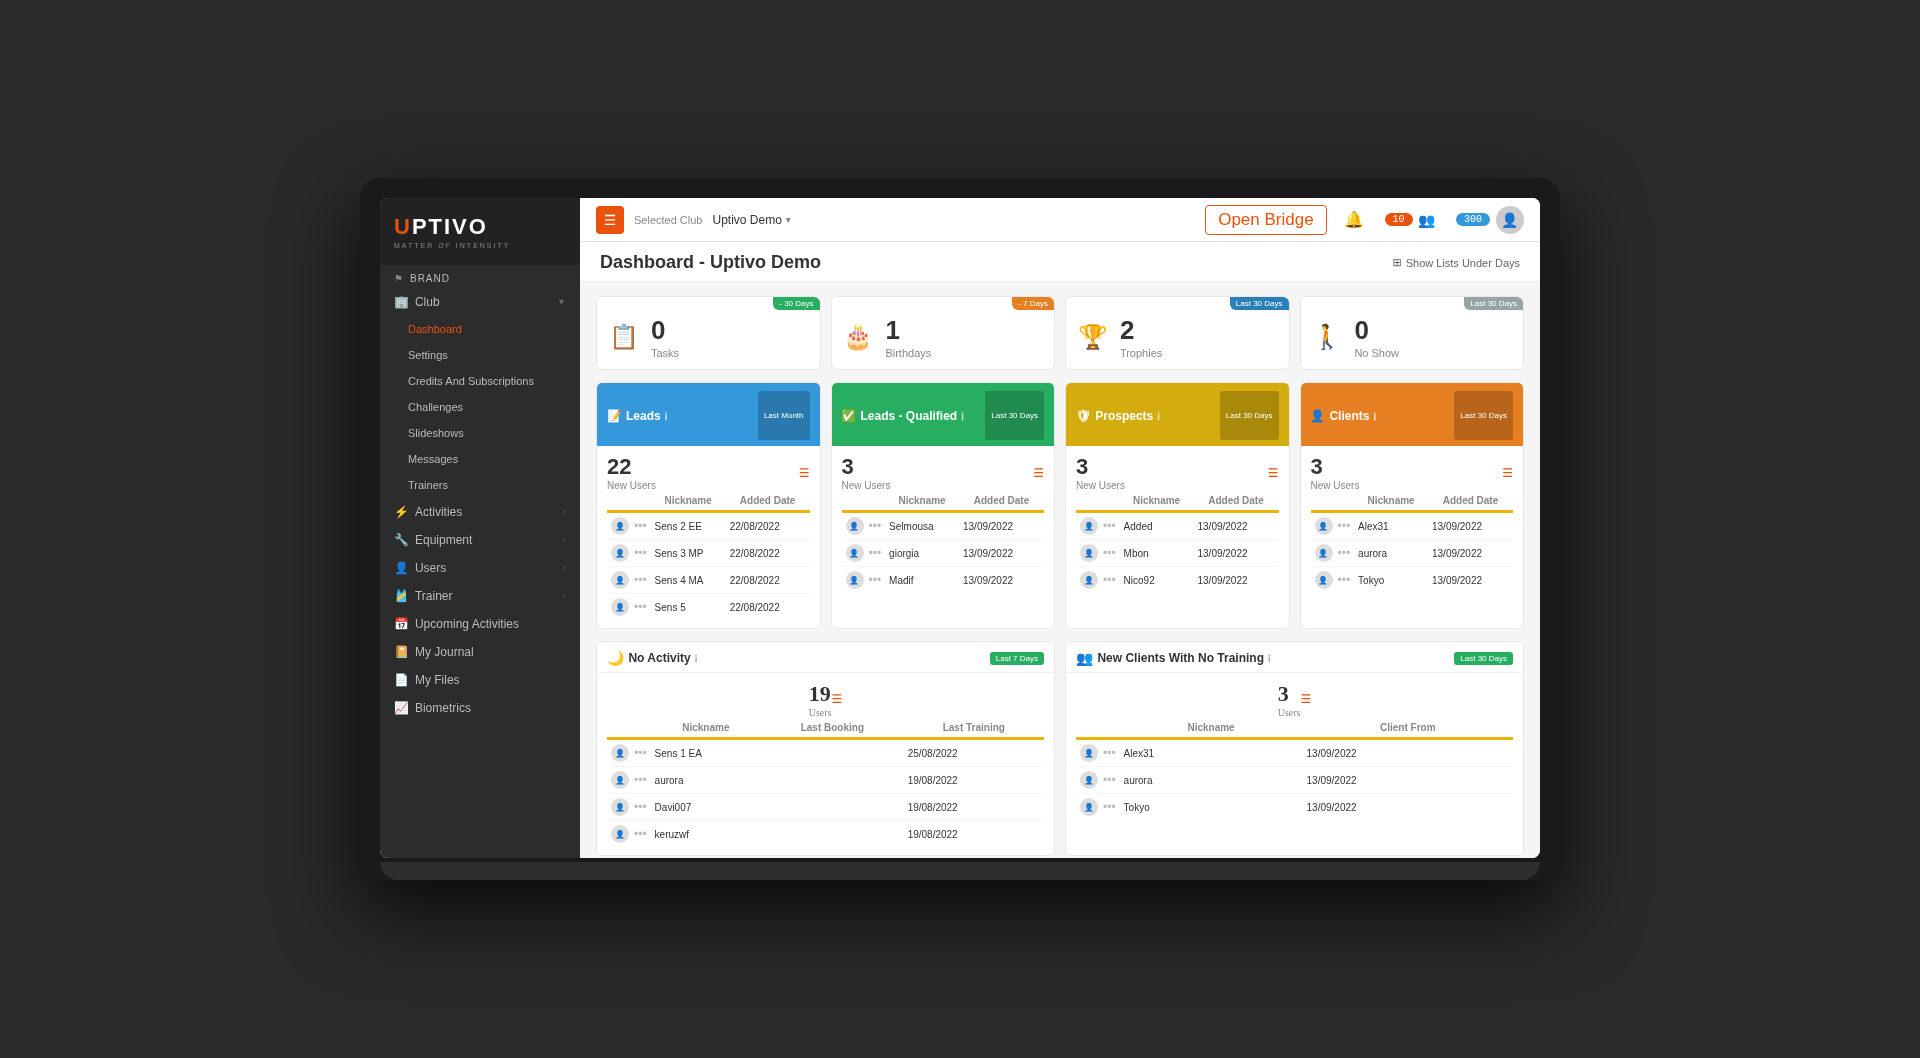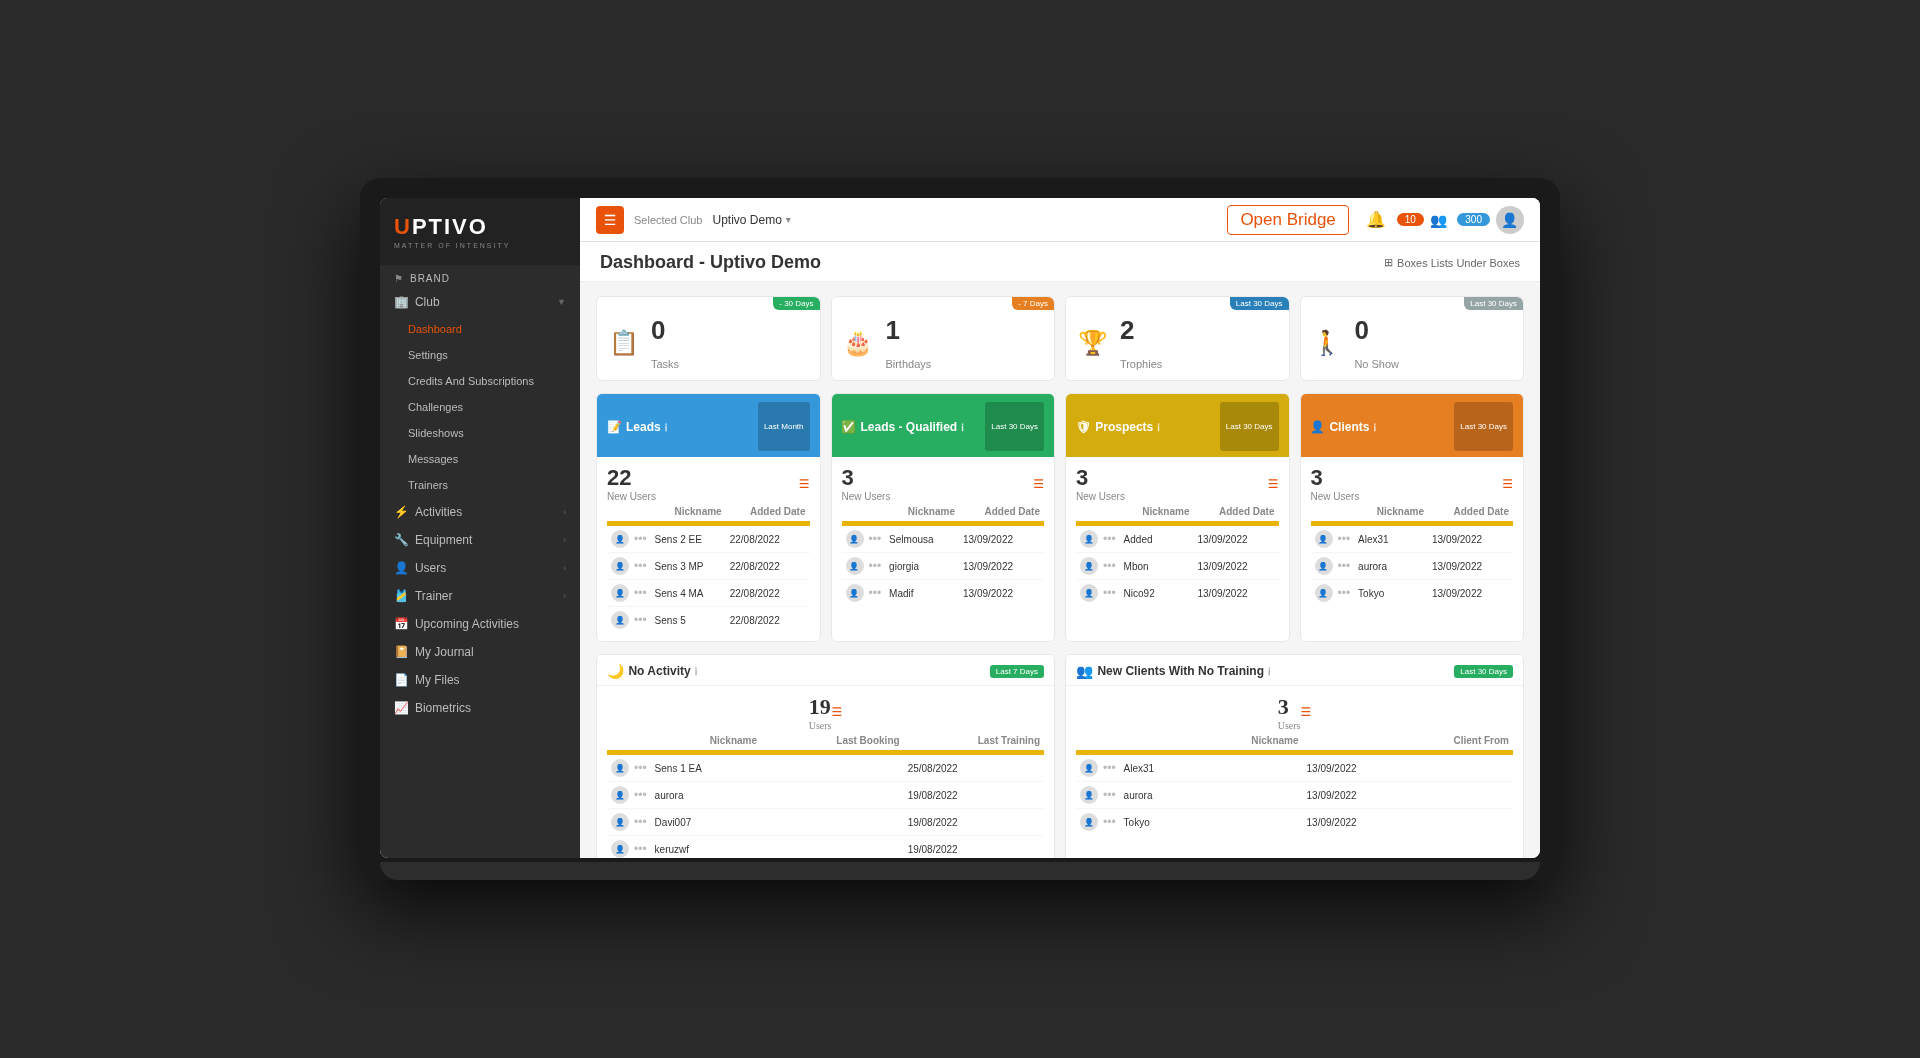--- a/index.html
+++ b/index.html
@@ -145,21 +145,22 @@
       border-radius: 4px;
       font-size: 17px;
       cursor: pointer;
     }
     .topbar-badge {
       background: #e8520a;
       color: #fff;
       border-radius: 10px;
       padding: 1px 8px;
       font-size: 10px;
-      margin-left: 4px;
+      margin-left: 14px;
+      font-family: Liberation Mono, monospace;
     }
     .topbar-avatar {
       width: 28px;
       height: 28px;
       border-radius: 50%;
       background: #ccc;
       overflow: hidden;
       display: flex; align-items: center; justify-content: center;
       font-size: 14px;
     }
@@ -234,21 +235,21 @@
     .stat-icon.noshow { color: #27ae60; }
 
     .stat-number {
       font-size: 26px;
       font-weight: 700;
       color: #333;
     }
     .stat-label {
       font-size: 11px;
       color: #888;
-      margin-top: 12px;
+      margin-top: 1px;
     }
 
     
     .data-boxes {
       display: grid;
       grid-template-columns: repeat(4, 1fr);
       gap: 10px;
       margin-bottom: 12px;
     }
     .data-box {
@@ -302,22 +303,22 @@
 
     .data-table {
       width: 100%;
       border-collapse: collapse;
       font-size: 10px;
     }
     .data-table th {
       color: #888;
       font-weight: 600;
       padding: 4px 4px;
-      text-align: right;
-      border-bottom: 5px solid #eab308;
+      text-align: center;
+      border-bottom: 3px solid #eab308;
     }
     .data-table td {
       padding: 4px 4px;
       color: #333;
       border-bottom: 1px solid #f5f5f5;
       vertical-align: middle;
     }
     .data-table tr:last-child td { border-bottom: none; }
     .user-icon-small {
       width: 18px; height: 18px;
@@ -504,21 +505,21 @@
           <span style="font-size:14px;color:#888;">👥</span>
           <span class="topbar-badge" style="background:#3498db;">300</span>
           <div class="topbar-avatar">👤</div>
         </div>
       </div>
 
       <div class="page-header">
         <h1 class="page-title">Dashboard - Uptivo Demo</h1>
         <div class="show-lists-label">
           <span>⊞</span>
-          <span>Boxes Lists Under Boxes</span>
+          <span>Show Lists Under Days</span>
         </div>
       </div>
 
       <div class="dashboard-content">
 
         <div class="stat-cards">
 
           <div class="stat-card">
             <span class="stat-card-badge badge-green">- 30 Days</span>
             <div class="stat-card-inner">

